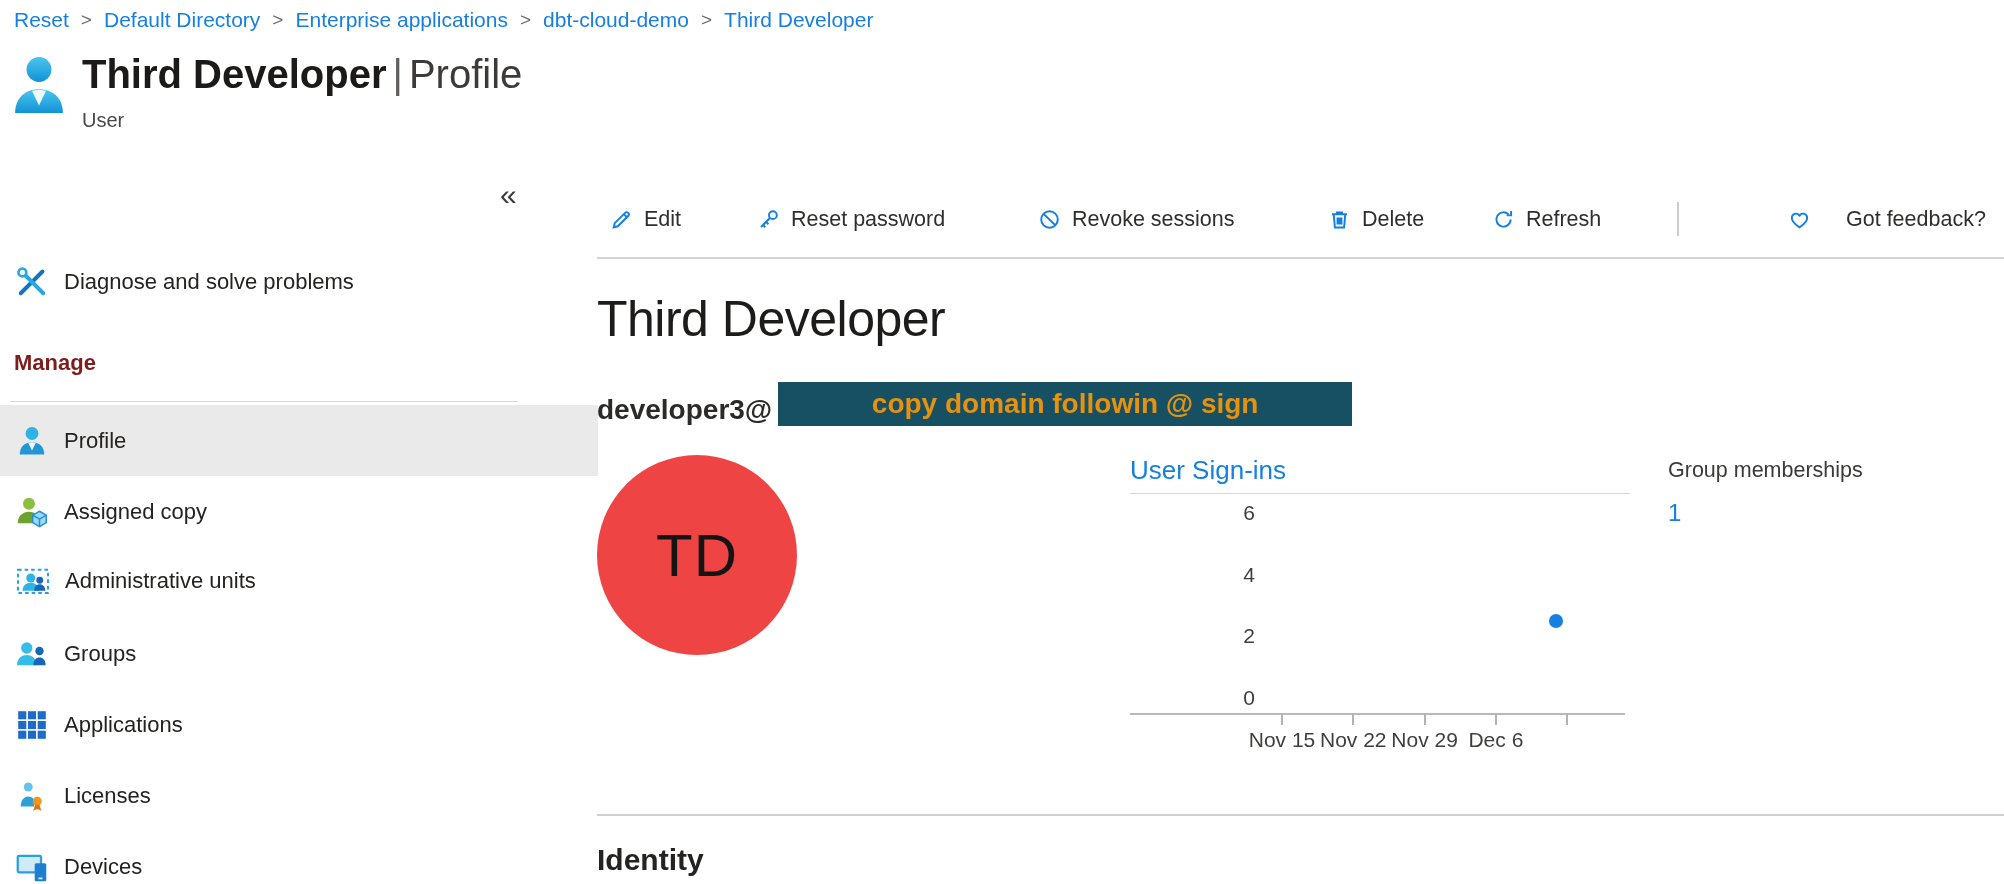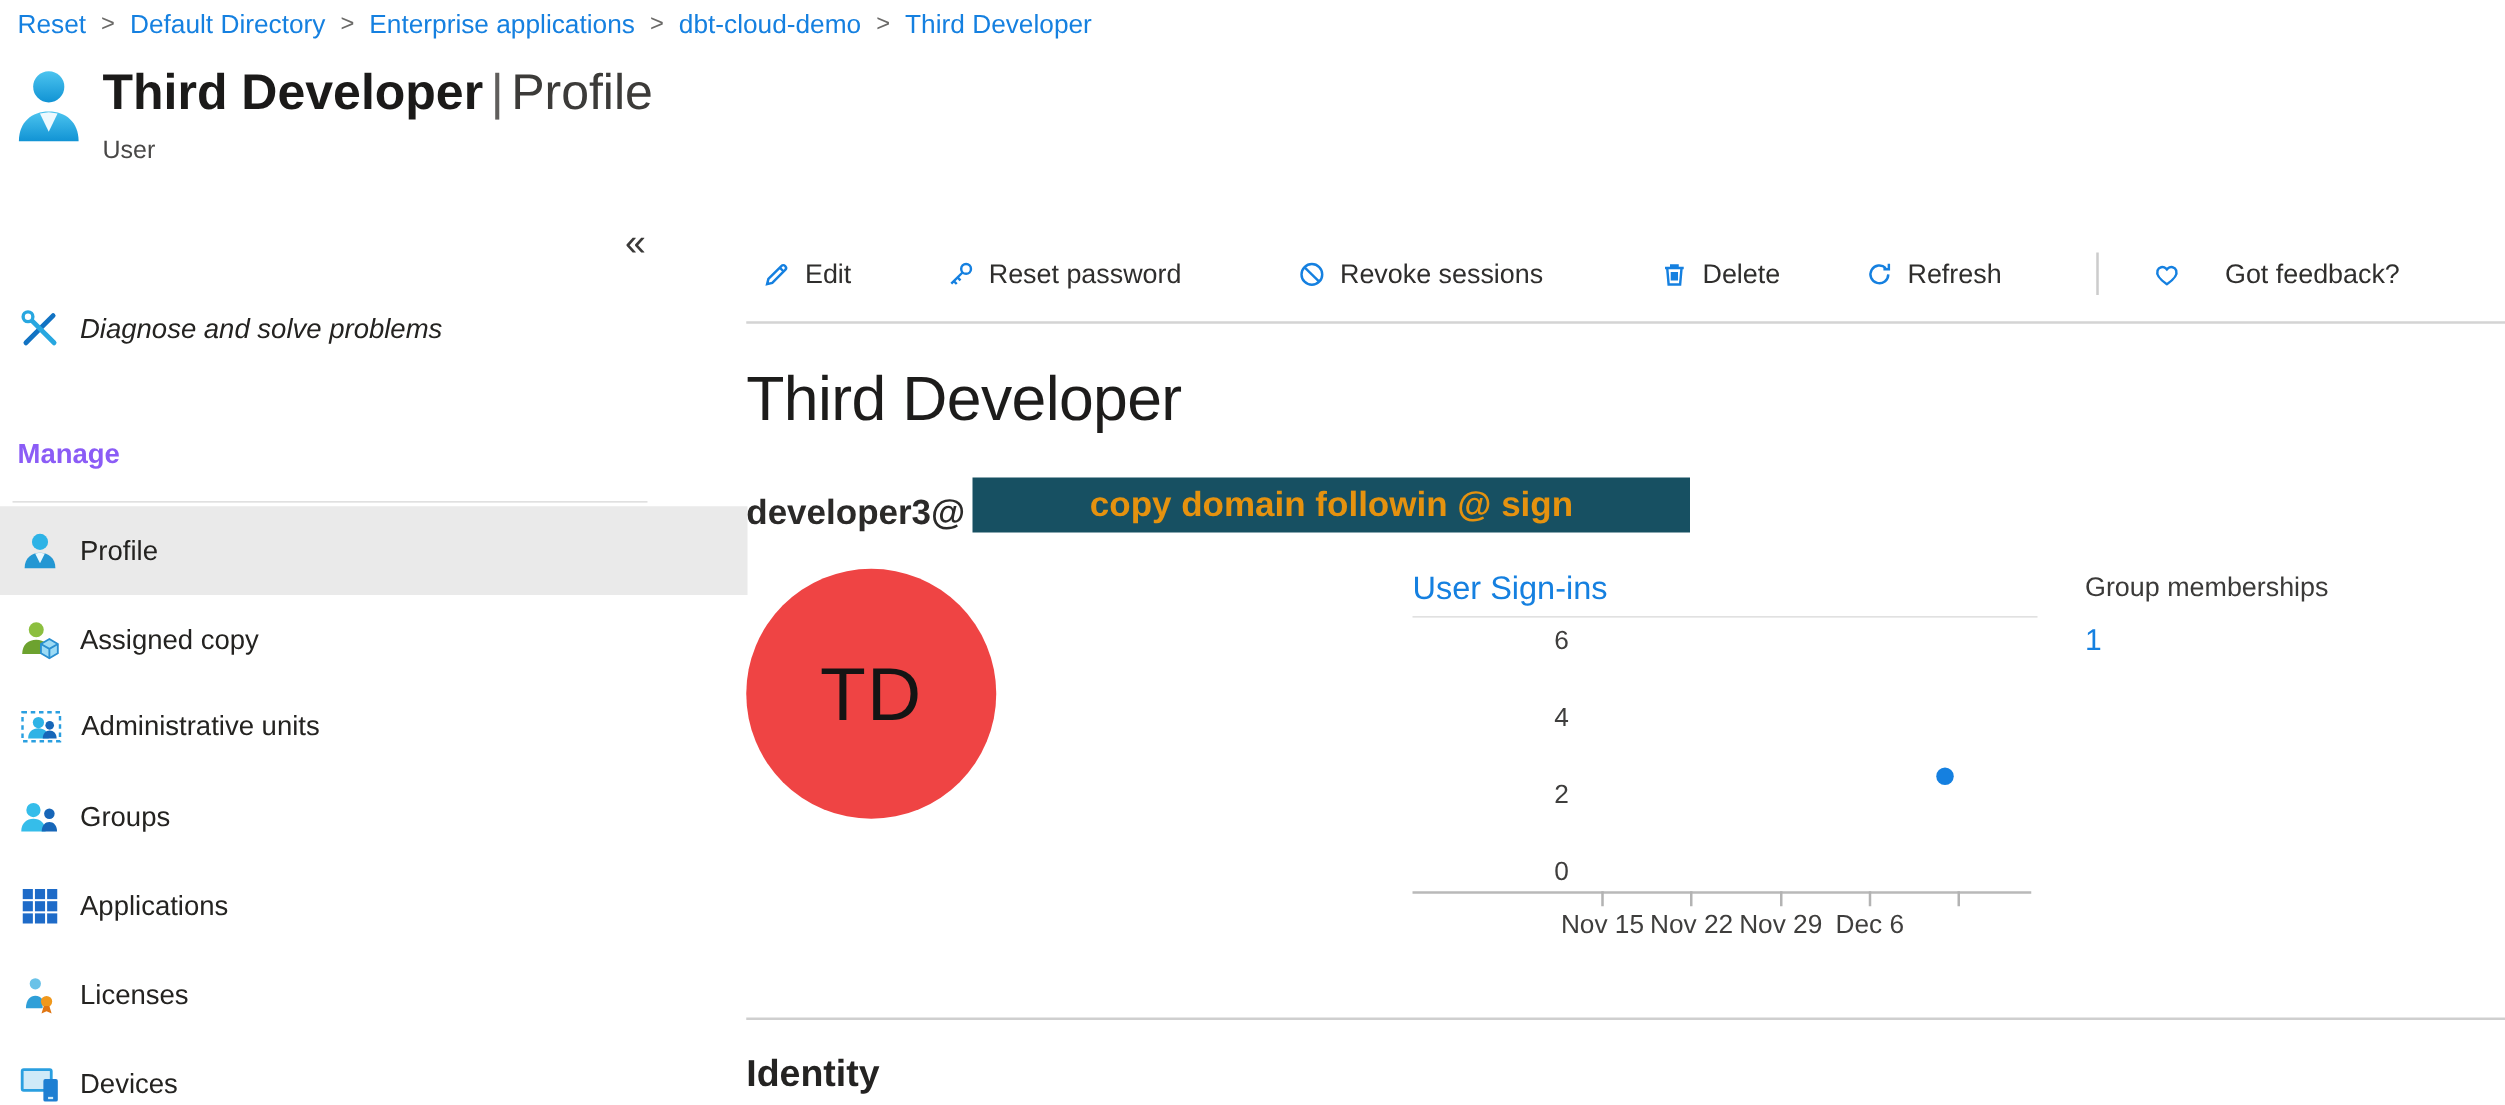--- a/index.html
+++ b/index.html
@@ -21,21 +21,21 @@
   .page-header .titles .pipe { font-weight:400; color:#605e5c; margin:0 6px; }
   .page-header .titles .section { font-weight:400; color:#3c3b39; }
   .page-header .subtitle { margin-top:12px; font-size:20px; color:#494847; }
 
   
   .sidebar { position:absolute; left:0; top:150px; width:598px; height:734px; }
   .collapse { position:absolute; left:500px; top:30px; font-size:30px; color:#3b3a39; cursor:pointer; line-height:1; }
   .srow { position:absolute; left:0; width:100%; display:flex; align-items:center; padding-left:14px; gap:14px; font-size:22px; color:#242321; cursor:pointer; }
   .srow svg { flex:0 0 auto; }
   .srow.selected { background:#eaeaea; }
-  .section-h { position:absolute; left:14px; top:200px; font-size:22px; font-weight:700; color:#8b5cf6; }
+  .section-h { position:absolute; left:14px; top:200px; font-size:22px; font-weight:700; color:#7f1d1d; }
   .mdivider { position:absolute; left:10px; top:251px; width:508px; height:1px; background:#d6d6d6; }
 
   
   .tbtn { position:absolute; top:196px; height:46px; display:flex; align-items:center; gap:11px;
           background:none; border:none; font-family:inherit; font-size:21.5px; color:#2f2e2d; cursor:pointer; white-space:nowrap; }
   .tdiv { position:absolute; left:1677px; top:202px; width:2px; height:34px; background:#cccccc; }
   .toolbar-line { position:absolute; left:597px; right:0; top:257px; height:2px; background:#d4d4d4; }
 
   
   .display-name { position:absolute; left:597px; top:290px; font-size:50px; font-weight:400; color:#1d1c1b; letter-spacing:-0.5px; }
@@ -96,21 +96,21 @@
   </svg>
   <div class="titles">
     <h1><span>Third Developer</span><span class="pipe">|</span><span class="section">Profile</span></h1>
     <div class="subtitle">User</div>
   </div>
 </header>
 
 <aside class="sidebar">
   <div class="collapse">«</div>
 
-  <div class="srow" style="top:85px;height:56px;font-style:italic;">
+  <div class="srow" style="top:104px;height:56px;">
     <svg viewBox="0 0 24 24" width="36" height="36">
       <path d="M4.5 19.5 L19 5" stroke="#1273c3" stroke-width="2.6" stroke-linecap="round" fill="none"></path>
       <path d="M7 7 L19.5 19.5" stroke="#28a7e0" stroke-width="2.6" stroke-linecap="round" fill="none"></path>
       <circle cx="5.6" cy="5.6" r="2.6" fill="#fff" stroke="#28a7e0" stroke-width="1.8"></circle>
     </svg>
     <span>Diagnose and solve problems</span>
   </div>
 
   <div class="section-h">Manage</div>
   <div class="mdivider"></div>
@@ -226,21 +226,21 @@
 <button class="tbtn" style="left:1492px;text-align:center;">
   <svg viewBox="0 0 20 20" width="23" height="23" fill="none" stroke="#1580e0" stroke-width="1.7">
     <path d="M16.2 10a6.2 6.2 0 1 1-1.8-4.4"></path>
       <path d="M16.6 2.6v3.8h-3.8"></path>
   </svg>
   <span>Refresh</span>
 </button>
 
 <div class="tdiv"></div>
 
-<button class="tbtn" style="left:1722px;gap:35px;">
+<button class="tbtn" style="left:1788px;gap:35px;">
   <svg viewBox="0 0 20 20" width="23" height="23" fill="none" stroke="#1580e0" stroke-width="1.7">
     <path d="M10 16.8C4.3 13 2.6 10 3.5 7.3 4.3 4.9 7.4 4.1 9.3 5.9l.7.7.7-.7c1.9-1.8 5-1 5.8 1.4.9 2.7-.8 5.7-6.5 9.5z"></path>
   </svg>
   <span>Got feedback?</span>
 </button>
 
 <div class="toolbar-line"></div>
 
 <h2 class="display-name">Third Developer</h2>
 

